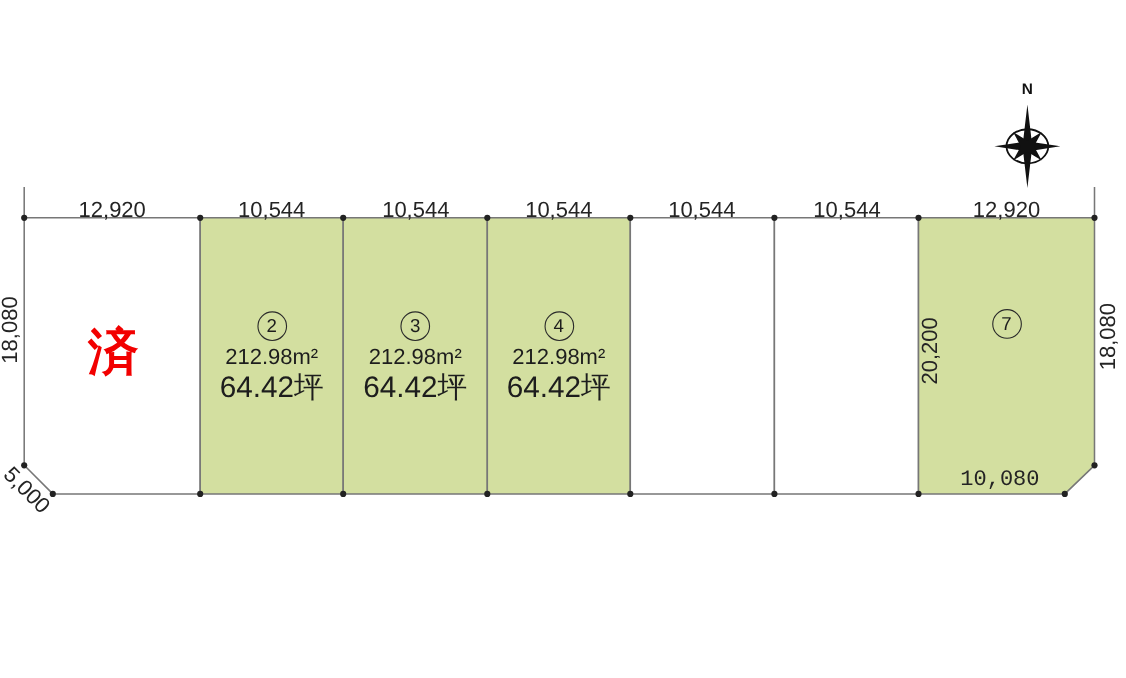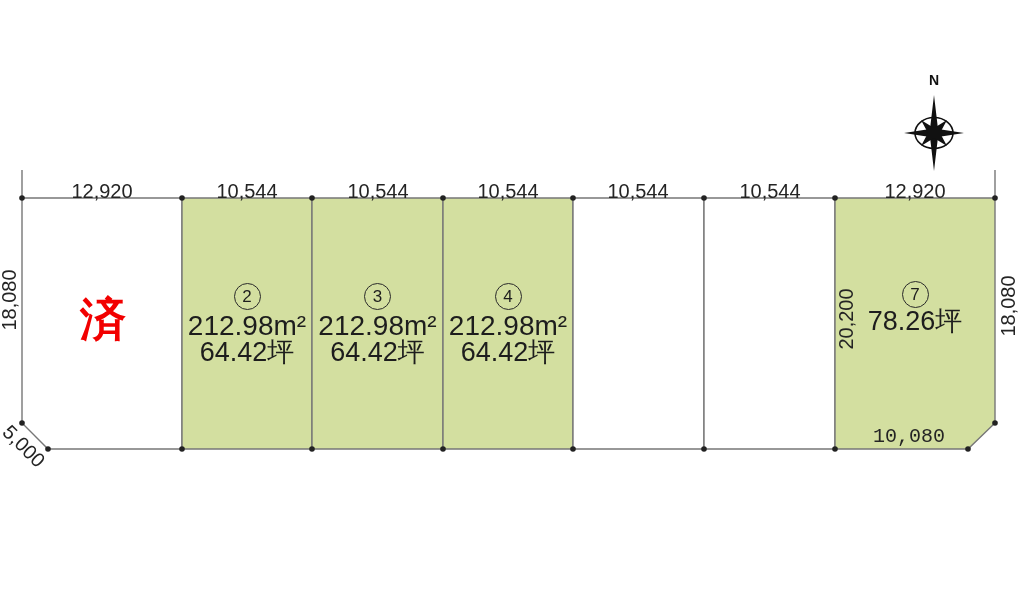--- a/index.html
+++ b/index.html
@@ -16,21 +16,21 @@
   .dim-top { width:120px; top:180px; font-size:20px; height:22px; line-height:22px; text-align:center; }
   .rot { width:80px; height:20px; line-height:20px; font-size:20px; text-align:center; transform:rotate(-90deg); transform-origin:center; }
   .rot45 { width:80px; height:20px; line-height:20px; font-size:20px; text-align:center; transform:rotate(45deg); transform-origin:center; }
   .dim-plain { font-size:20px; height:20px; line-height:20px; text-align:center; width:80px;font-family:Liberation Mono, monospace; }
   .lot-label { position:absolute; text-align:center; color:#1d1d1d; }
   .num-circle {
     display:inline-block; width:25px; height:25px;
     border:1.6px solid #2a2a2a; border-radius:50%;
     font-size:17px; line-height:25px; text-align:center; color:#1d1d1d;
   }
-  .area-line { font-size:28px; line-height:27px; margin-top:2px; }
+  .area-line { font-size:20px; line-height:27px; margin-top:2px; }
   .tsubo-line { font-size:27px; line-height:27px; }
   .sold-mark {
     position:absolute; font-size:46px; font-weight:bold; color:#f20000;
     width:96px; text-align:center; line-height:50px;
   }
   .north-label { position:absolute; font-size:14px; font-weight:bold; color:#111; width:20px; text-align:center; }
 </style>
 </head>
 <body>
 
@@ -108,16 +108,15 @@
   </div>
 
   <div class="lot-label" style="left:443px; top:283px; width:130px;">
     <span class="num-circle">4</span>
     <div class="area-line">212.98m²</div>
     <div class="tsubo-line">64.42坪</div>
   </div>
 
   <div class="lot-label" style="left:840px; top:281px; width:150px;">
     <span class="num-circle">7</span>
-    <div class="tsubo-line">78.26坪</div>
   </div>
 
 </div>
 
 </body></html>

